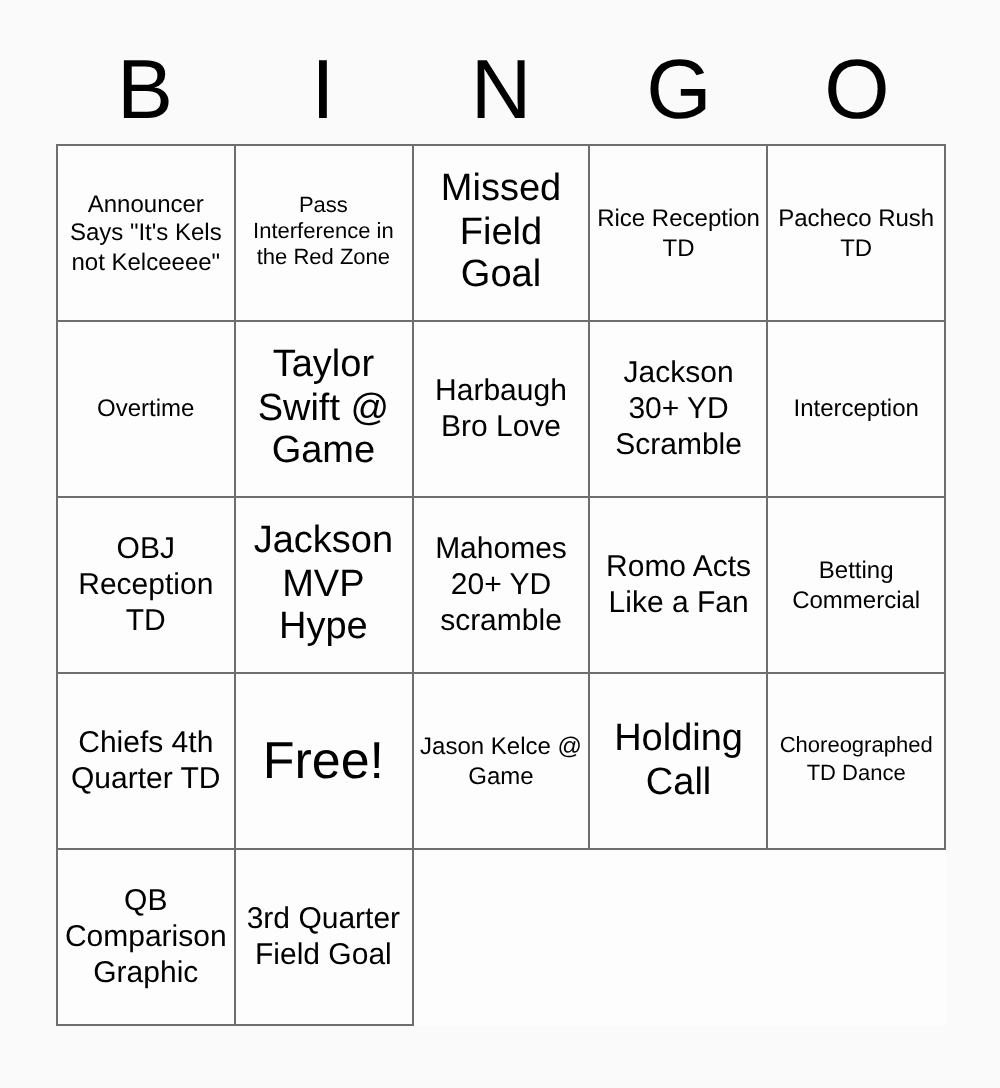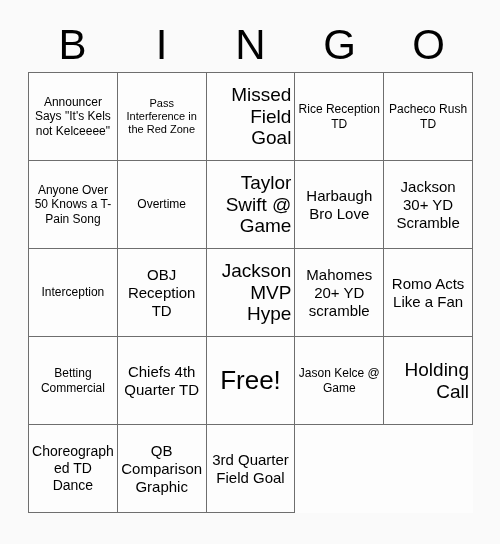--- a/index.html
+++ b/index.html
@@ -69,26 +69,26 @@
   .cell-text {
     display: block;
     width: 100%;
     color: #000;
     line-height: 1.16;
     word-wrap: break-word;
     overflow-wrap: break-word;
     hyphens: manual;
   }
   
-  .fs-xxs .cell-text { font-size: 14px;  line-height: 1.22; }
+  .fs-xxs .cell-text { font-size: 11px;  line-height: 1.22; }
   .fs-xs  .cell-text { font-size: 11px; line-height: 1.2; }
   .fs-s   .cell-text { font-size: 12px; line-height: 1.2; }
   .fs-m   .cell-text { font-size: 15px; line-height: 1.2; }
   .fs-l   .cell-text { font-size: 12px; line-height: 1.18; }
-  .fs-xl  .cell-text { font-size: 19px; line-height: 1.15; text-align: right; }
+  .fs-xl  .cell-text { font-size: 19px; line-height: 1.15; }
   .fs-xxl .cell-text { font-size: 26px; line-height: 1.1; }
 </style>
 </head>
 <body>
 
 <div class="card">
 
   <div class="header">
     <div class="header-letter">B</div>
     <div class="header-letter">I</div>
@@ -105,23 +105,20 @@
         <span class="cell-text">Pass Interference in the Red Zone</span>
       </div>
       <div class="cell fs-xl">
         <span class="cell-text">Missed Field Goal</span>
       </div>
       <div class="cell fs-s">
         <span class="cell-text">Rice Reception TD</span>
       </div>
       <div class="cell fs-l">
         <span class="cell-text">Pacheco Rush TD</span>
-      </div>
-      <div class="cell fs-s">
-        <span class="cell-text">Anyone Over 50 Knows a T-Pain Song</span>
       </div>
       <div class="cell fs-l">
         <span class="cell-text">Overtime</span>
       </div>
       <div class="cell fs-xl">
         <span class="cell-text">Taylor Swift @ Game</span>
       </div>
       <div class="cell fs-m">
         <span class="cell-text">Harbaugh Bro Love</span>
       </div>

